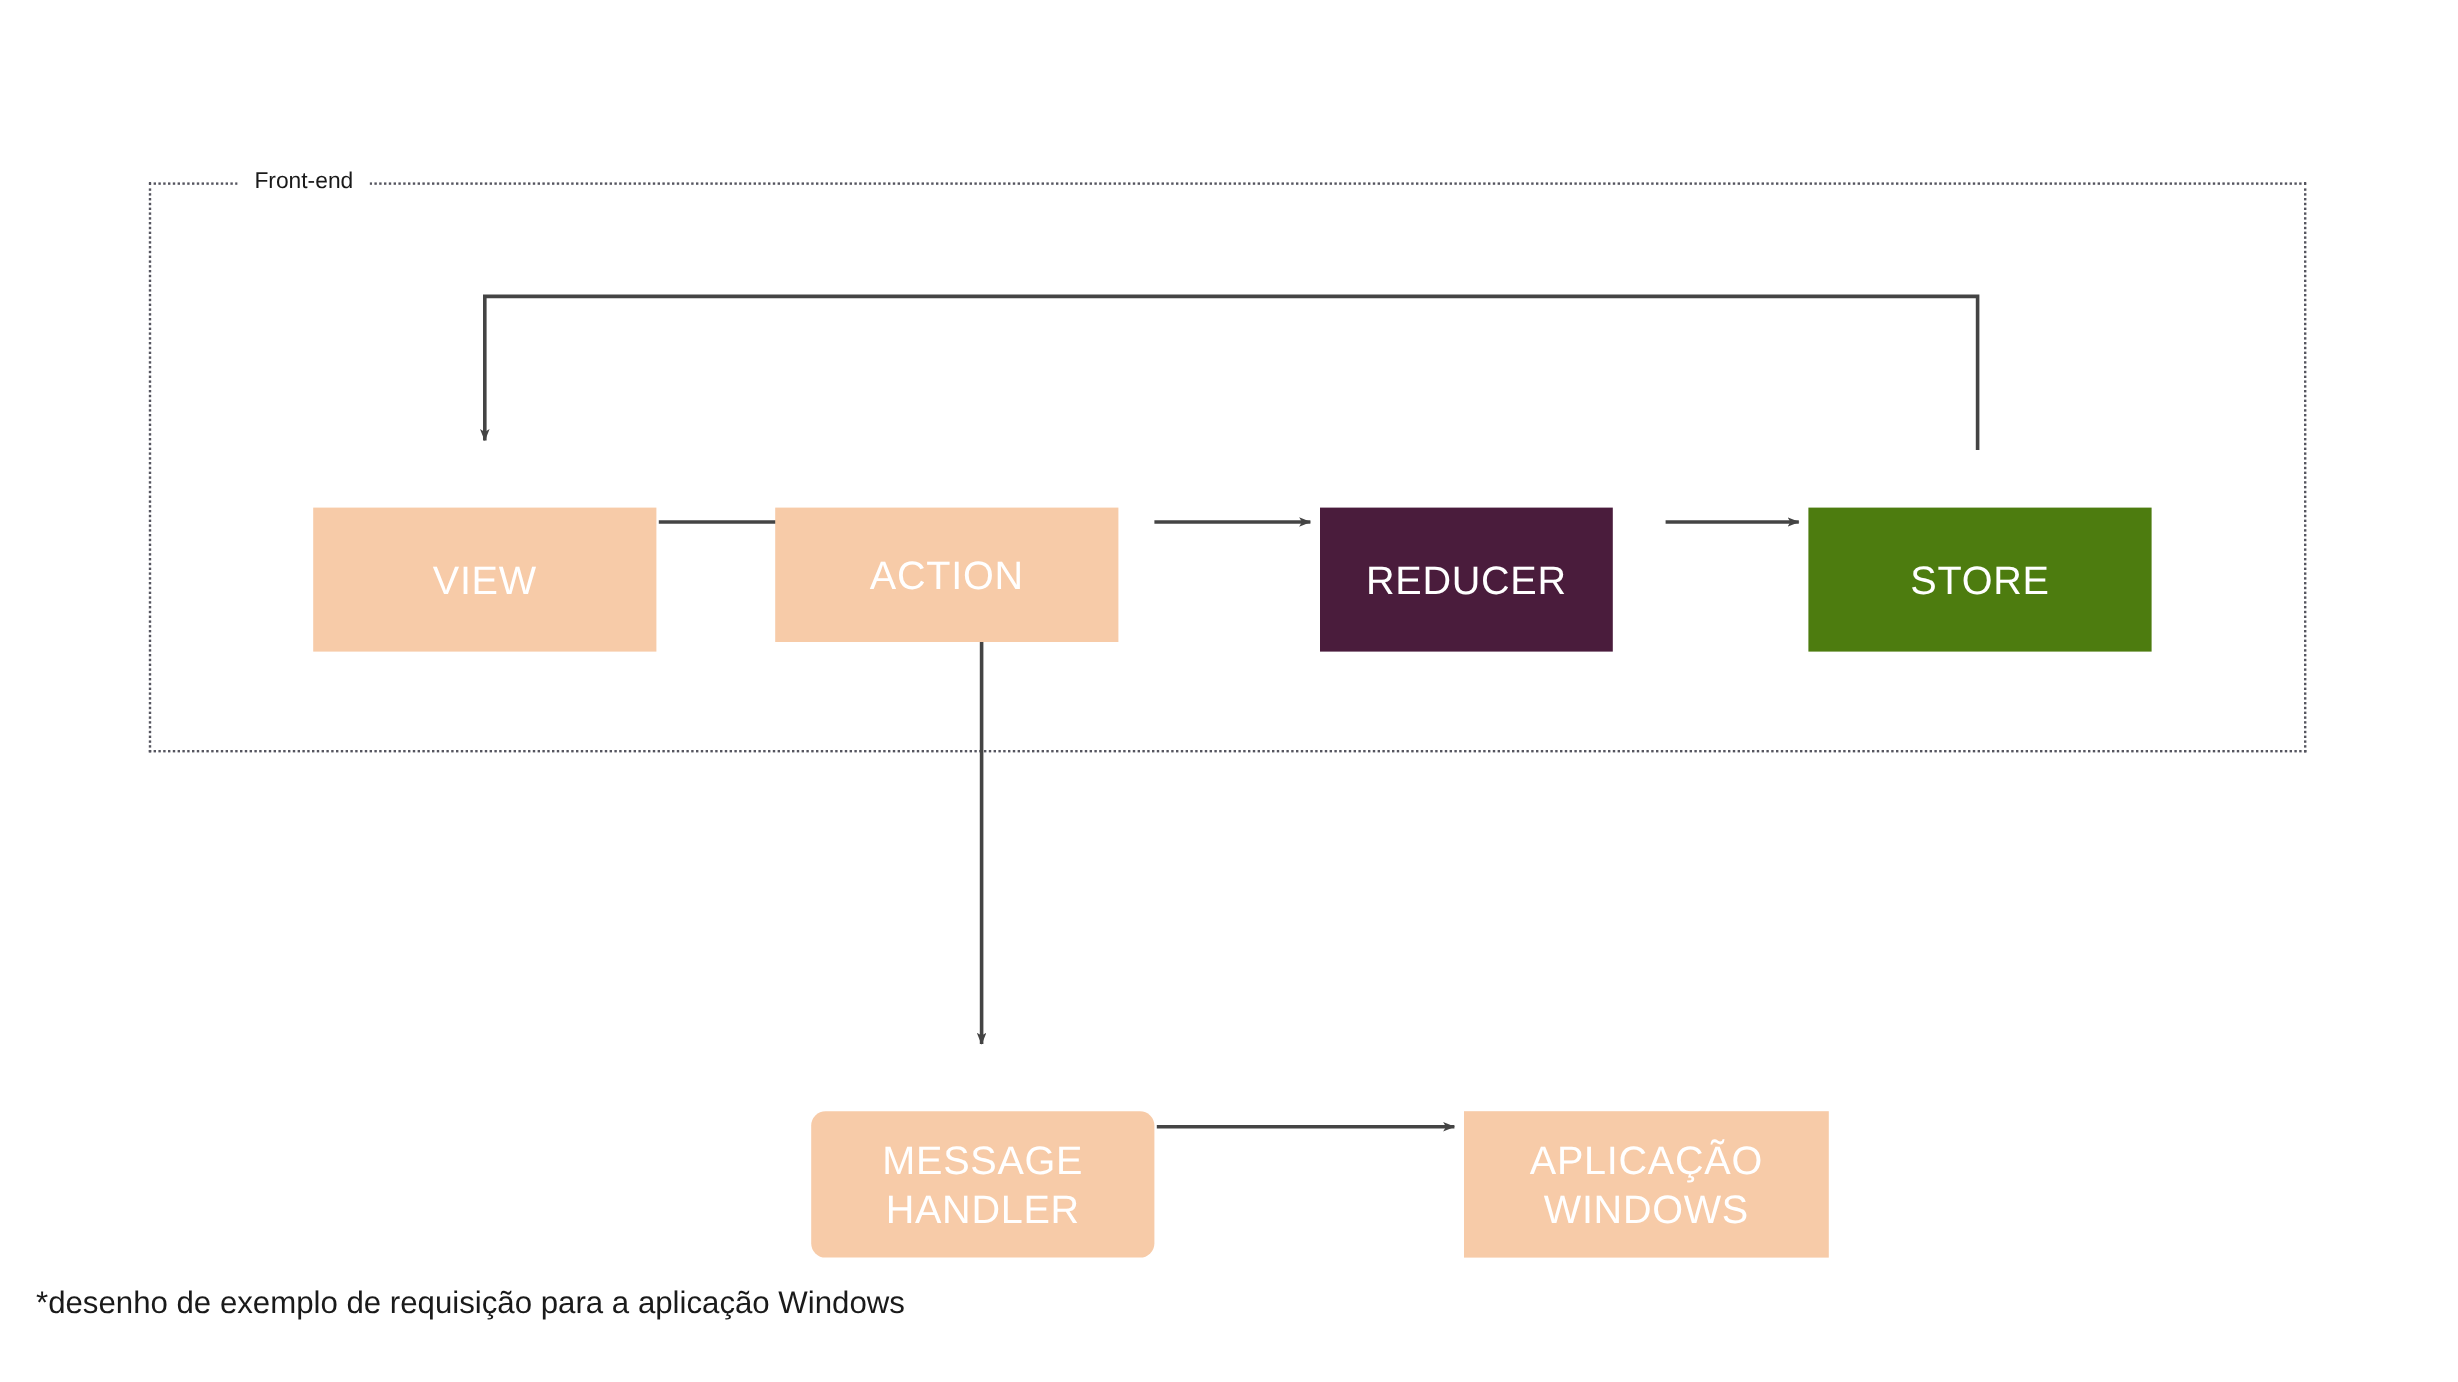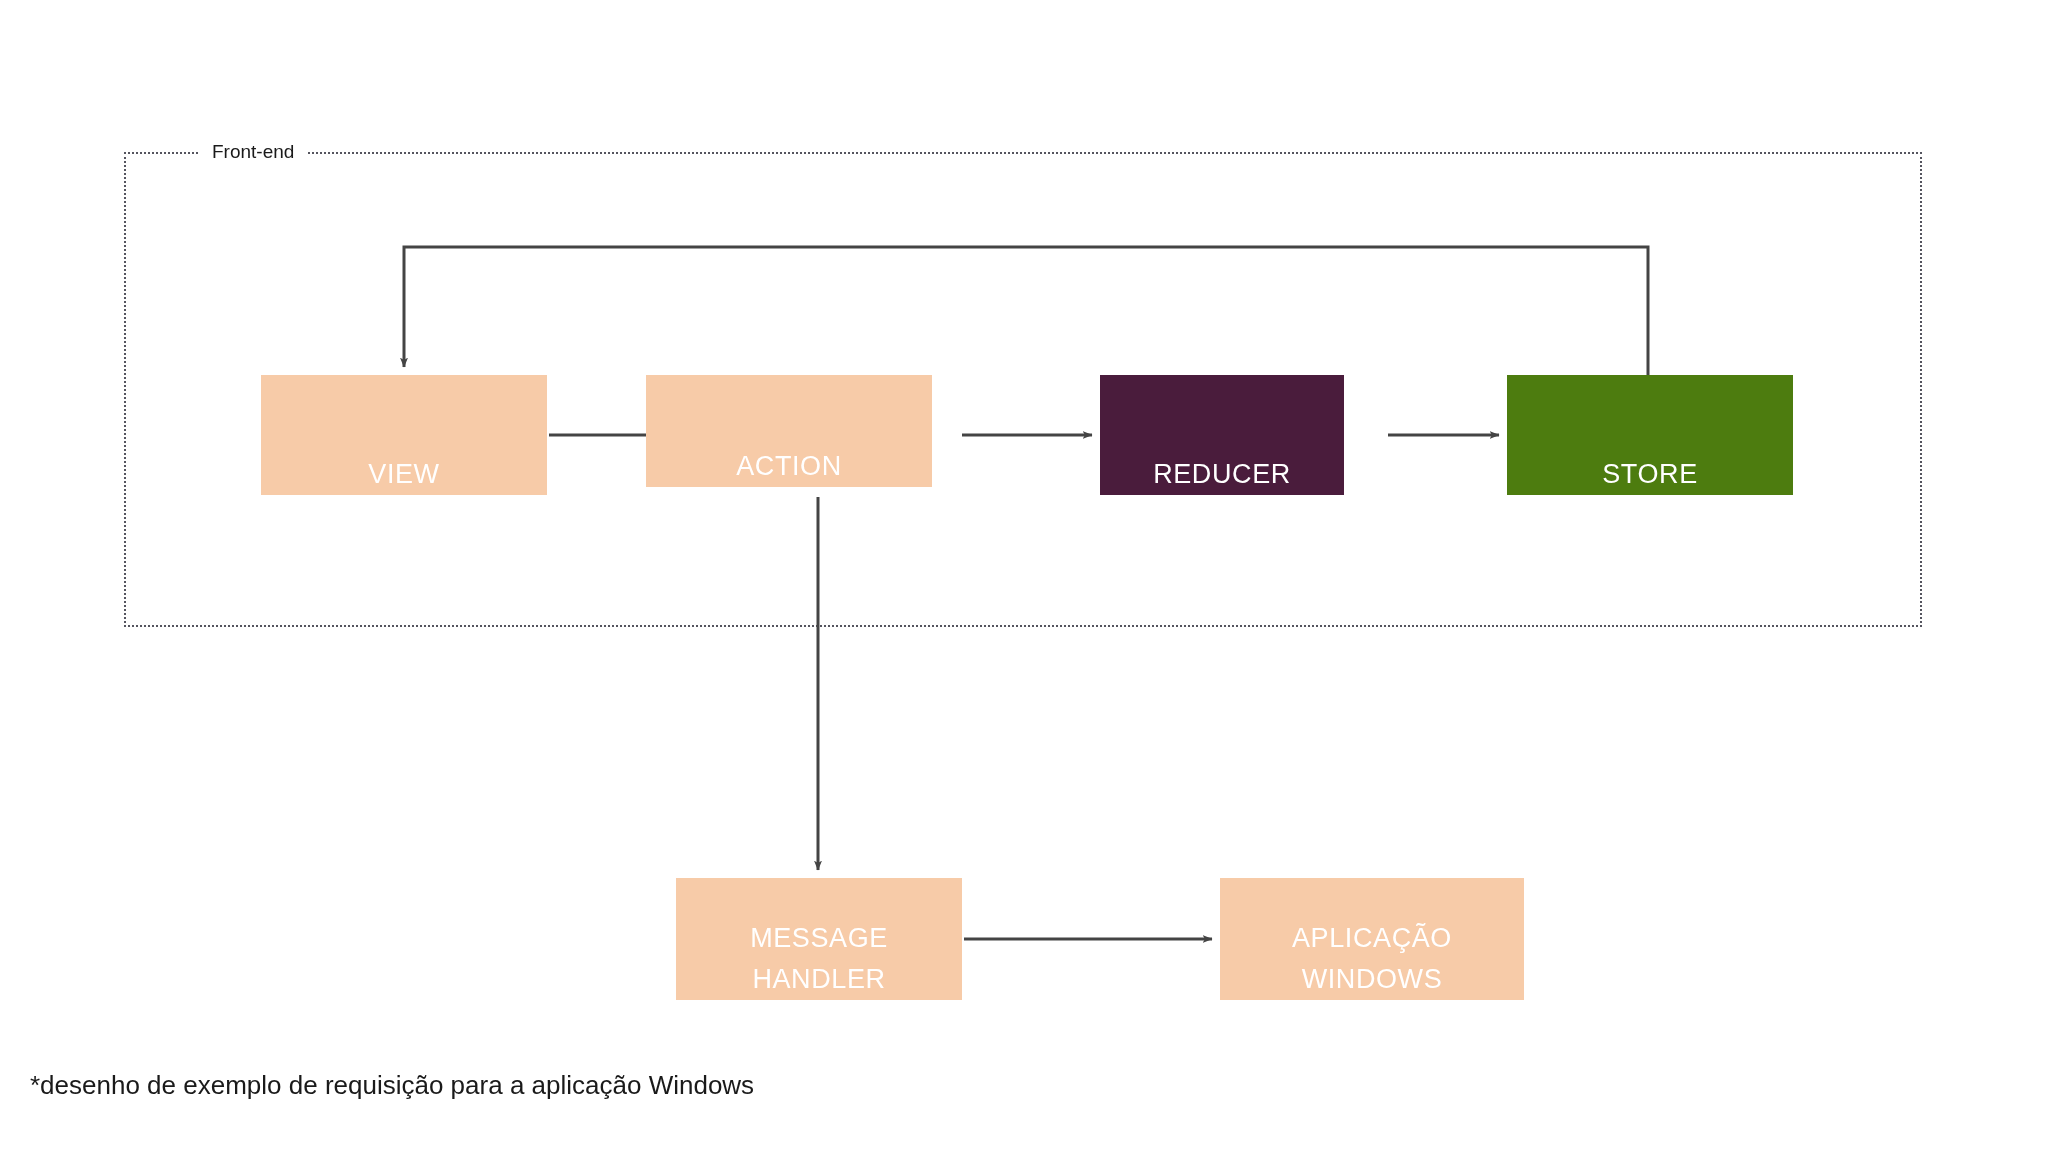--- a/index.html
+++ b/index.html
@@ -41,42 +41,43 @@
     line-height: 32px;
     color: #1a1a1a;
     white-space: nowrap;
     z-index: 5;
   }
 
   
   .node {
     position: absolute;
     display: flex;
-    align-items: flex-end;
+    align-items: center;
     justify-content: center;
     text-align: center;
-    font-size: 27px;
+    font-size: 33px;
     letter-spacing: 0.6px;
     color: #ffffff;
     box-sizing: border-box;
     z-index: 3;
+    margin-top: 48px;
   }
   .node .label {
     white-space: pre-line;
     line-height: 41px;
   }
   .node.peach  { background: #f7cba8; }
   .node.plum   { background: #4a1c3c; }
   .node.orange { background: #4d7c0f; }
 
   #node-view          { left: 261px;  top: 375px; width: 286px; height: 120px; }
   #node-action        { left: 646px;  top: 375px; width: 286px; height: 112px; }
   #node-reducer       { left: 1100px; top: 375px; width: 244px; height: 120px; }
   #node-store         { left: 1507px; top: 375px; width: 286px; height: 120px; }
-  #node-message       { left: 676px;  top: 878px; width: 286px; height: 122px; }
+  #node-message       { left: 676px;  top: 878px; width: 286px; height: 122px; border-radius: 12px; }
   #node-windows       { left: 1220px; top: 878px; width: 304px; height: 122px; }
 
   
   #wires {
     position: absolute;
     inset: 0;
     width: 2048px;
     height: 1152px;
     z-index: 2;
     pointer-events: none;

